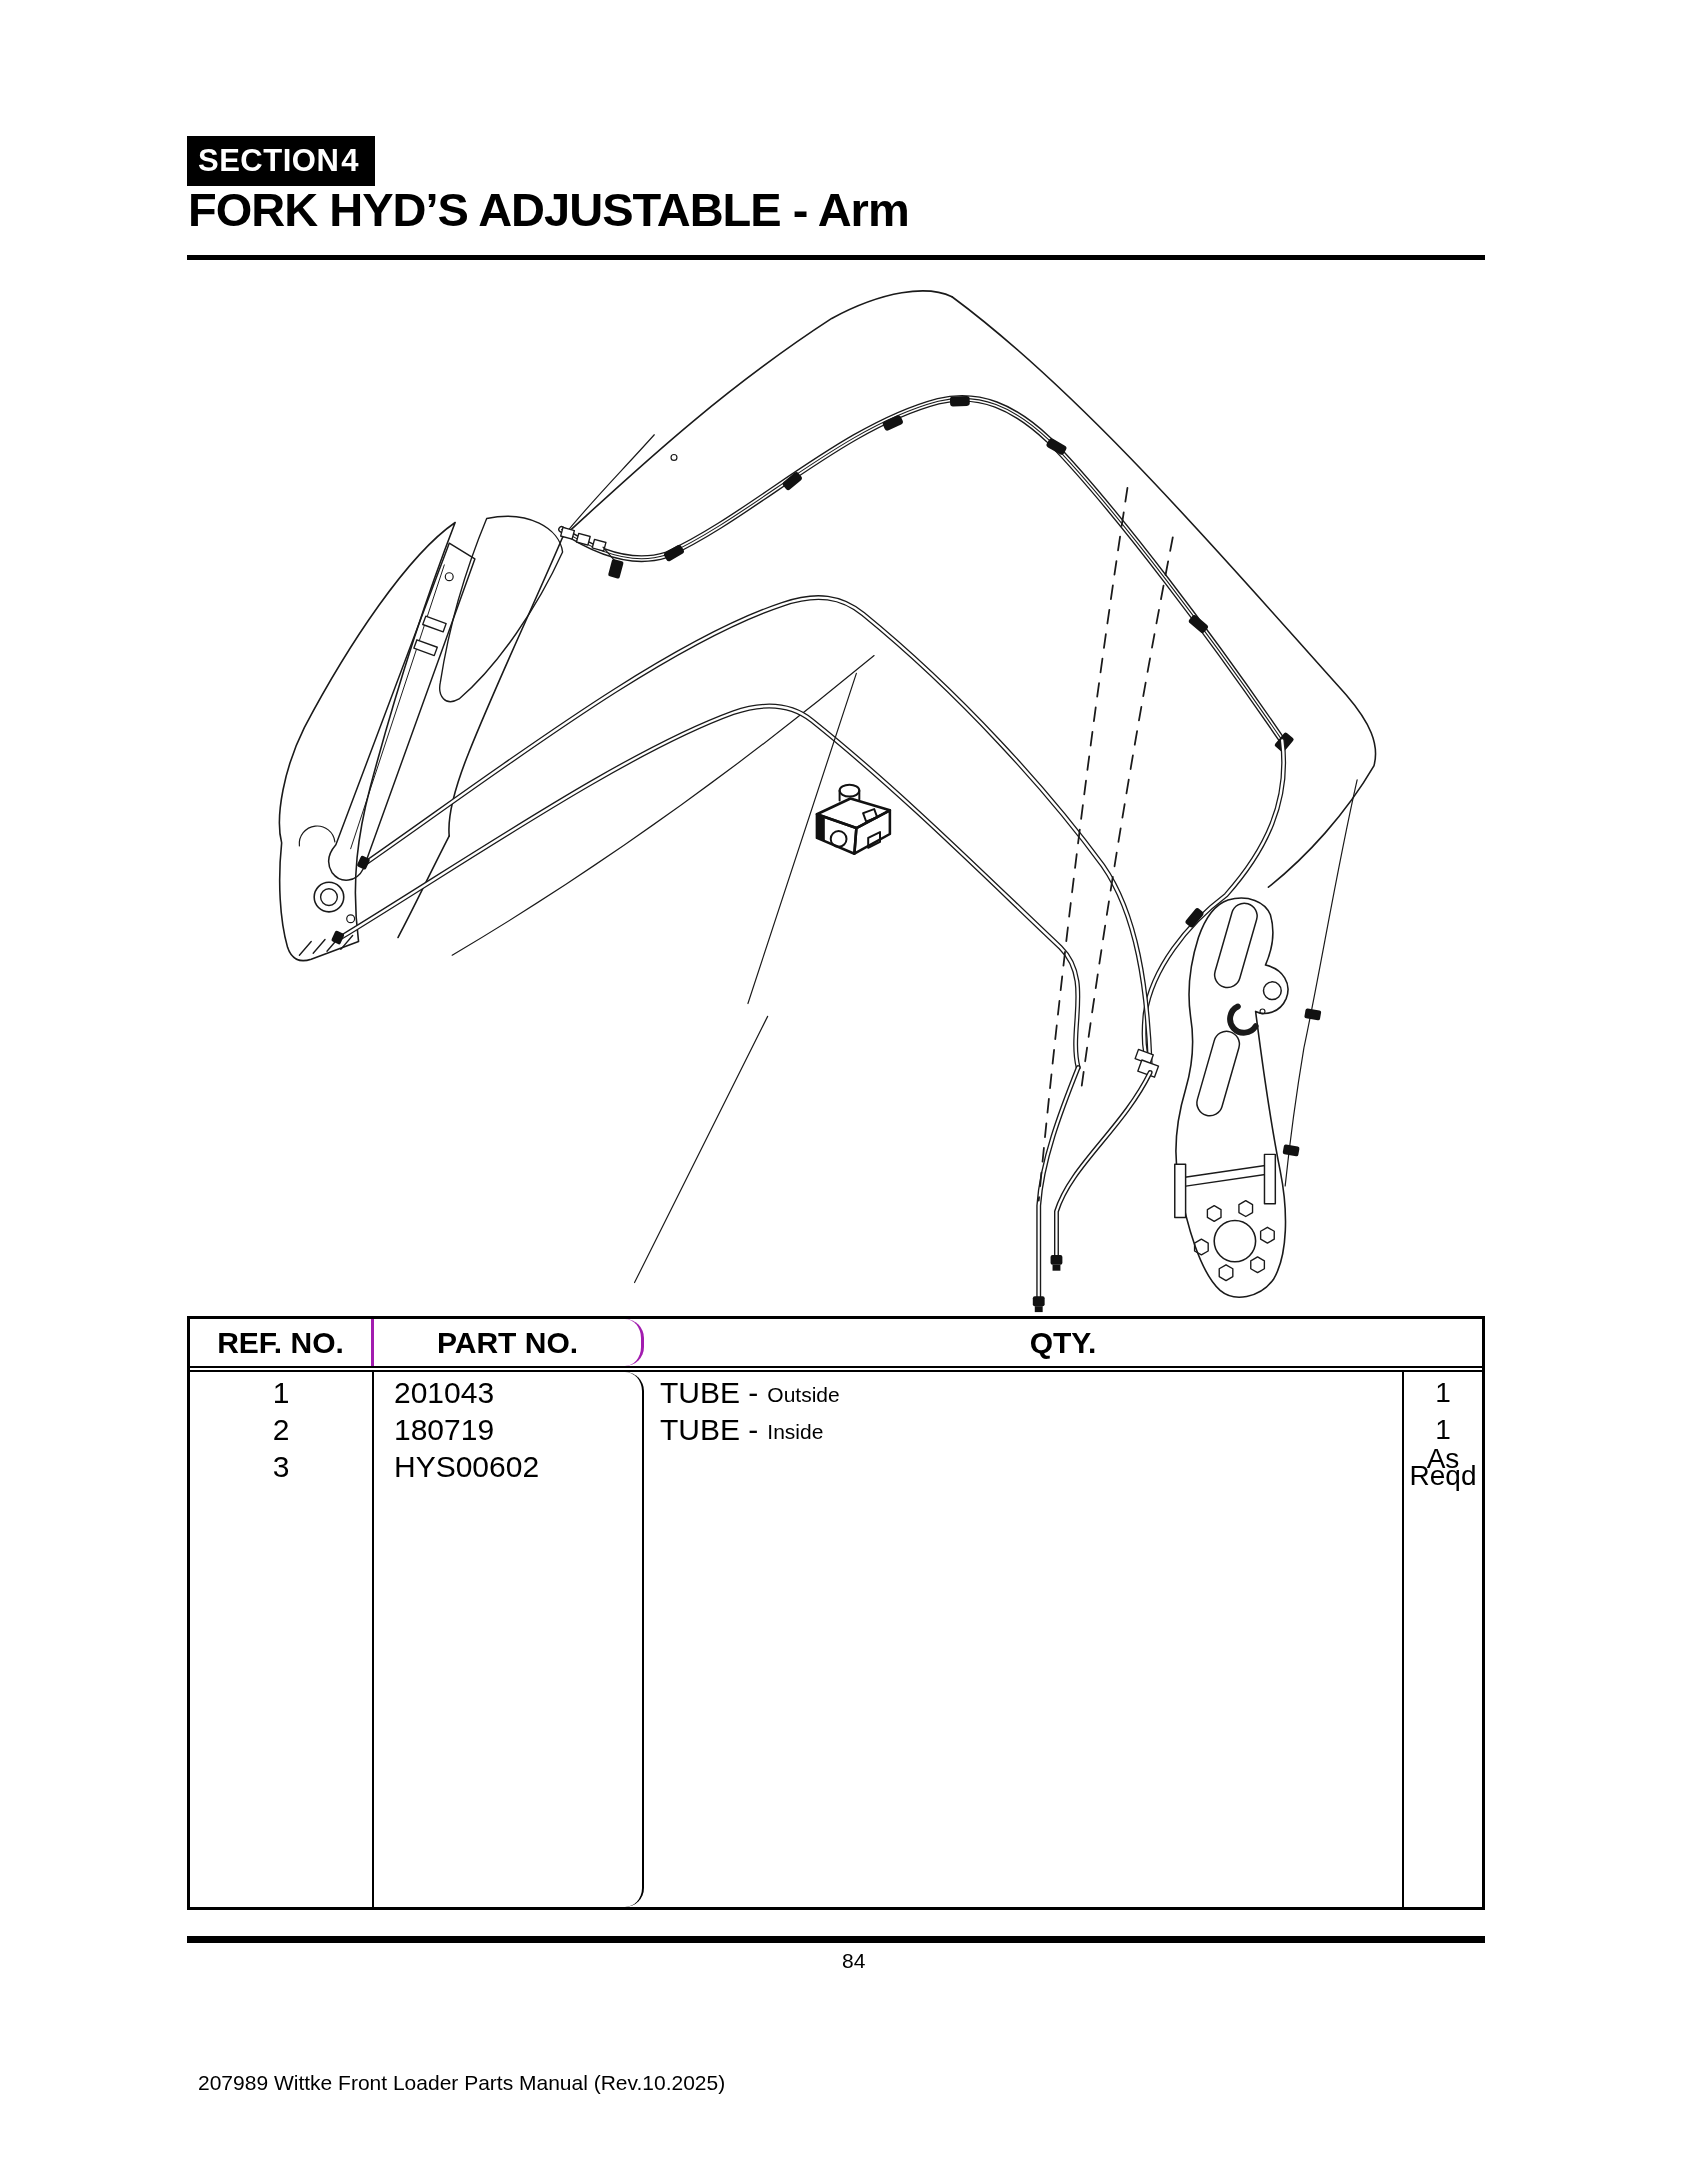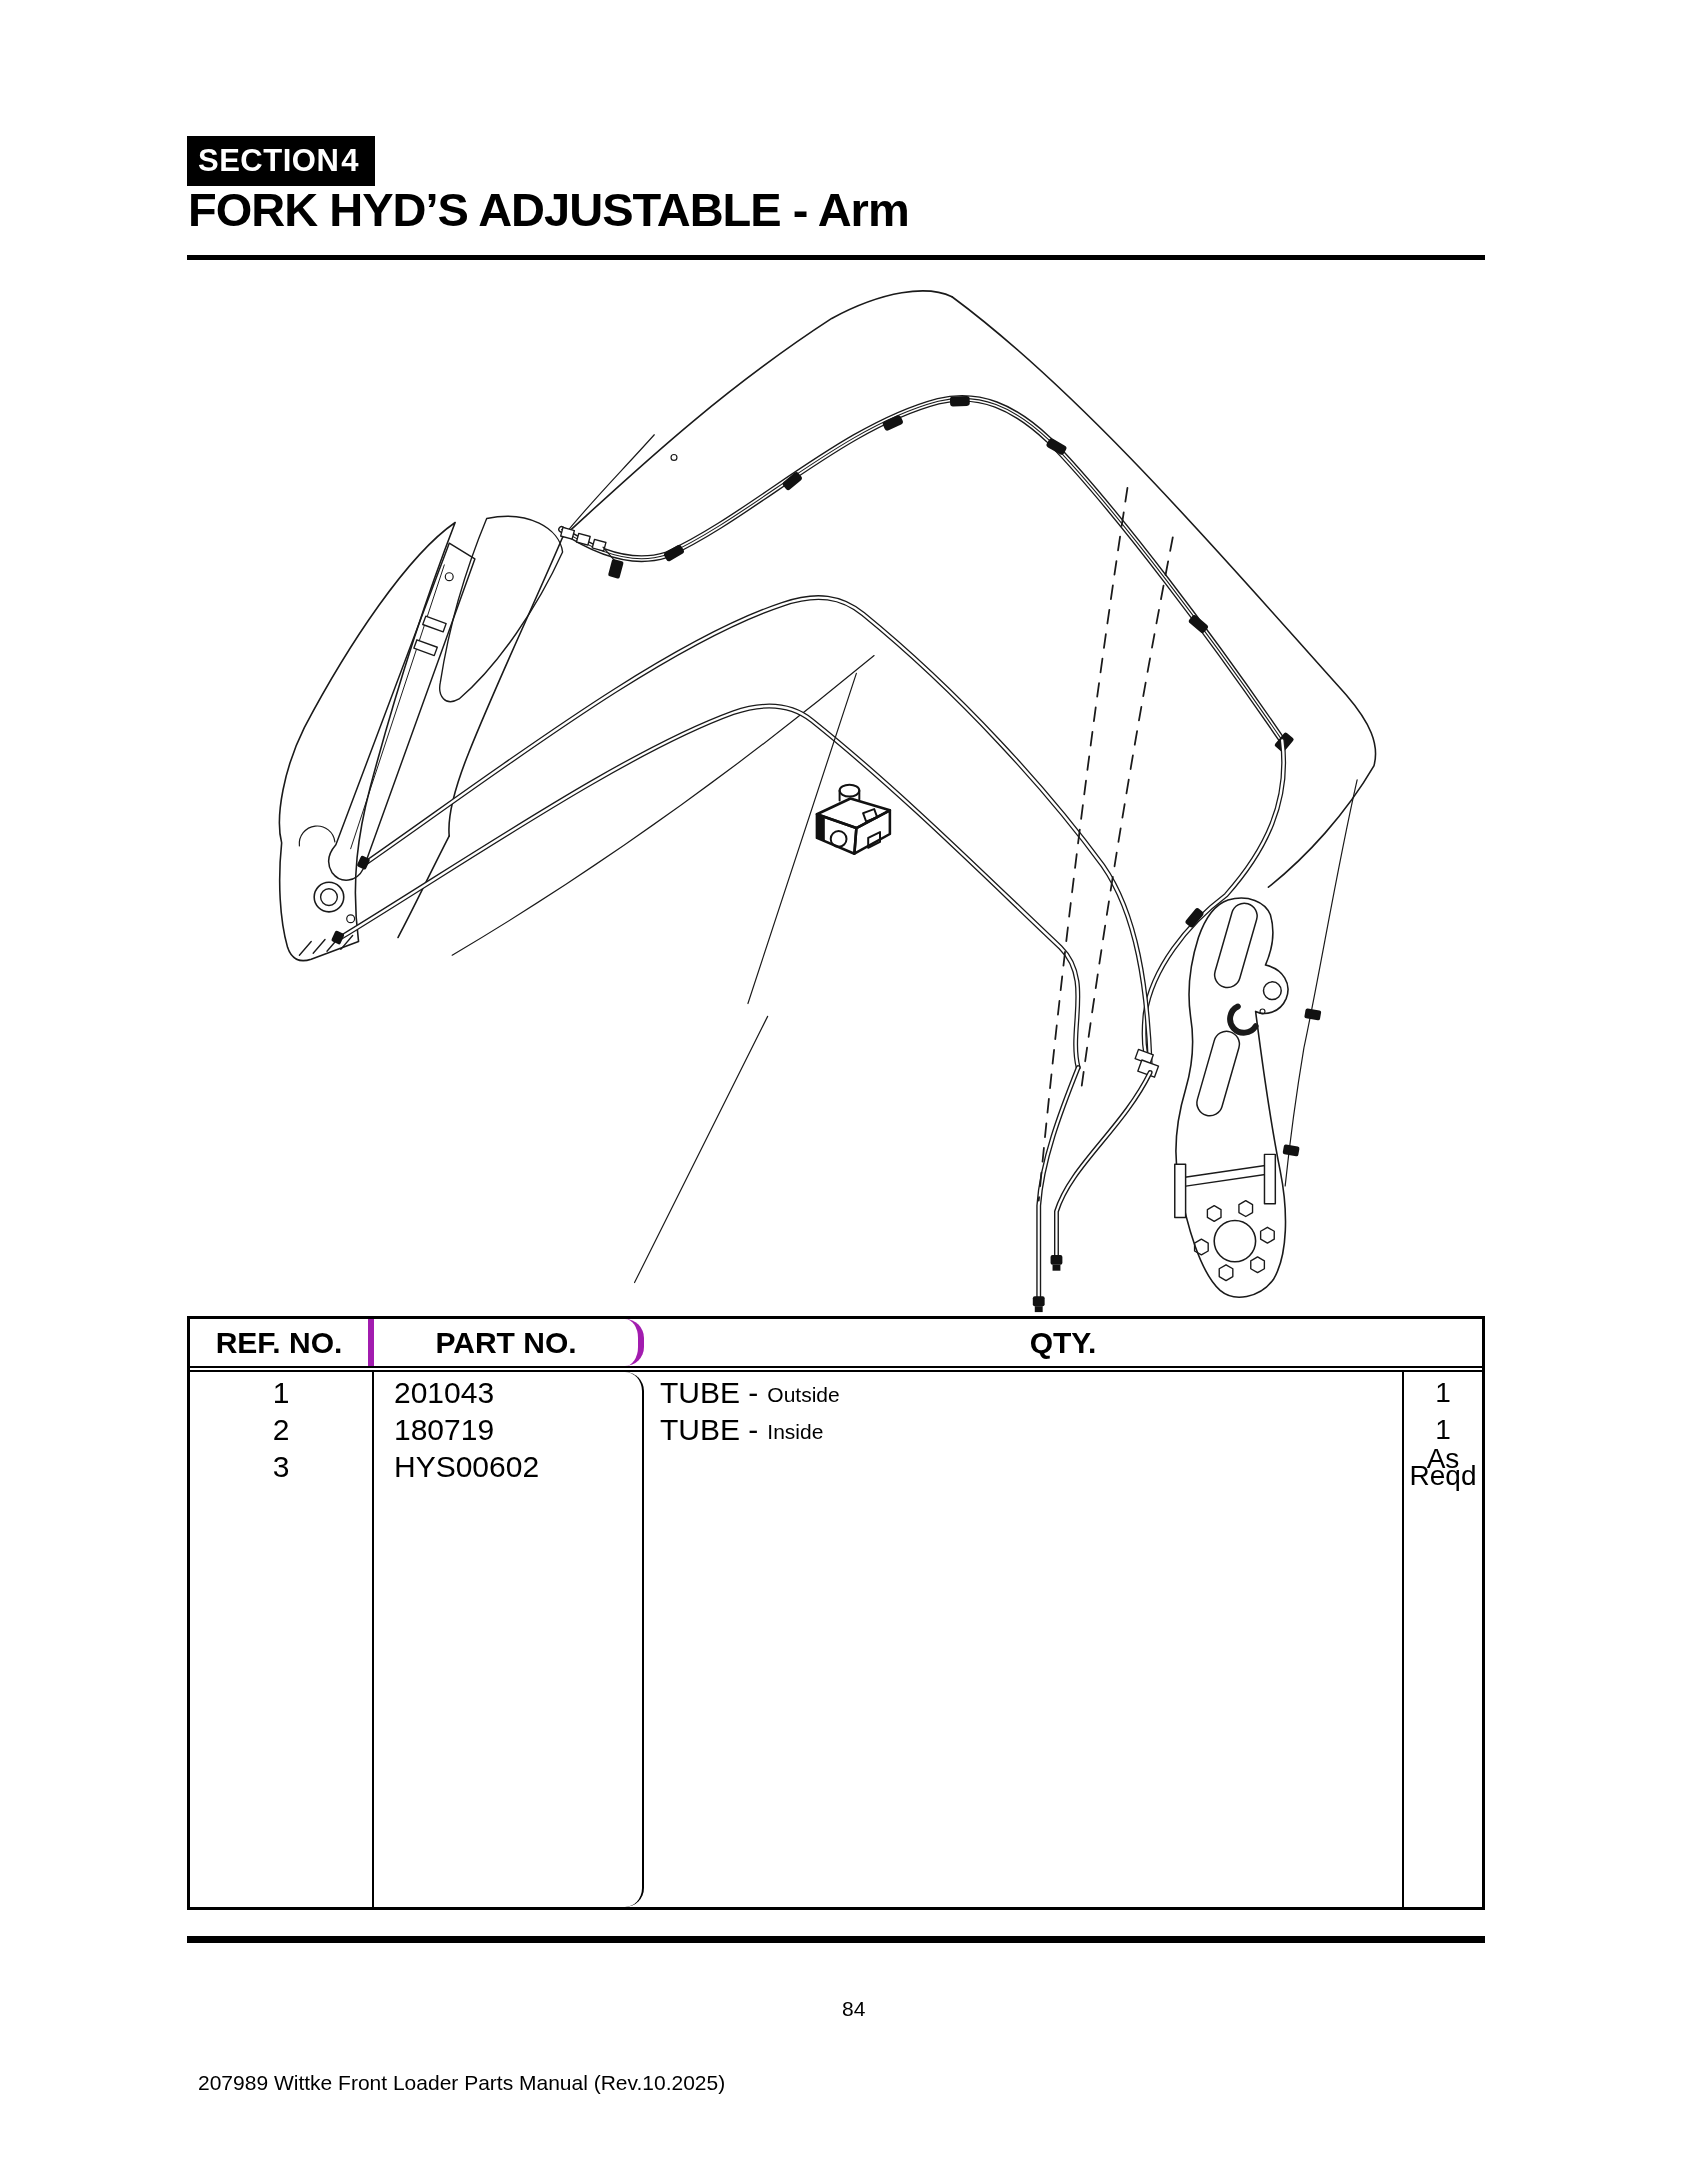--- a/index.html
+++ b/index.html
@@ -38,32 +38,32 @@
   .th{
     display:flex; align-items:center; justify-content:center;
     font-weight:bold; font-size:30px; box-sizing:border-box;
   }
   .tbody{ flex:1 1 auto; display:flex; }
   .tcol{ box-sizing:border-box; padding-top:2px; }
   .c-ref{ width:184px; border-right:2px solid #000; }
   .c-part{ width:270px; border-right:2px solid #000;border-radius:19px; }
   .c-desc{ width:760px; border-right:2px solid #000; }
   .c-qty{ flex:1 1 auto; }
-  .thead .c-ref,.thead .c-part,.thead .c-desc{ border-right:6px solid #a21caf; }
+  .thead .c-ref,.thead .c-part,.thead .c-desc{ border-right:3px solid #a21caf; }
   .cell{ height:37px; display:flex; align-items:center; }
   .c-ref .cell{ justify-content:center; font-size:30px; }
   .c-part .cell{ padding-left:20px; font-size:30px; }
   .c-desc .cell{ padding-left:16px; font-size:30px; }
   .c-qty .cell{ justify-content:center; font-size:28px; }
   .desc-sub{ font-size:21px; margin-left:9px; padding-top:4px; }
   .qty-small{ flex-direction:column; justify-content:center; line-height:17px; font-size:16px; }
   .qty-small span{ display:block; text-align:center; }
   
   .footer-text{ left:198px; top:2071px; font-size:21px; }
-  .footer-page{ left:842px; top:1997px; font-size:21px; }
+  .footer-page{ left:842px; top:1949px; font-size:21px; }
 </style>
 </head>
 <body>
 
 <div class="page">
 
   <div class="abs badge">
     <span>SECTION</span>
     <span>4</span>
   </div>

